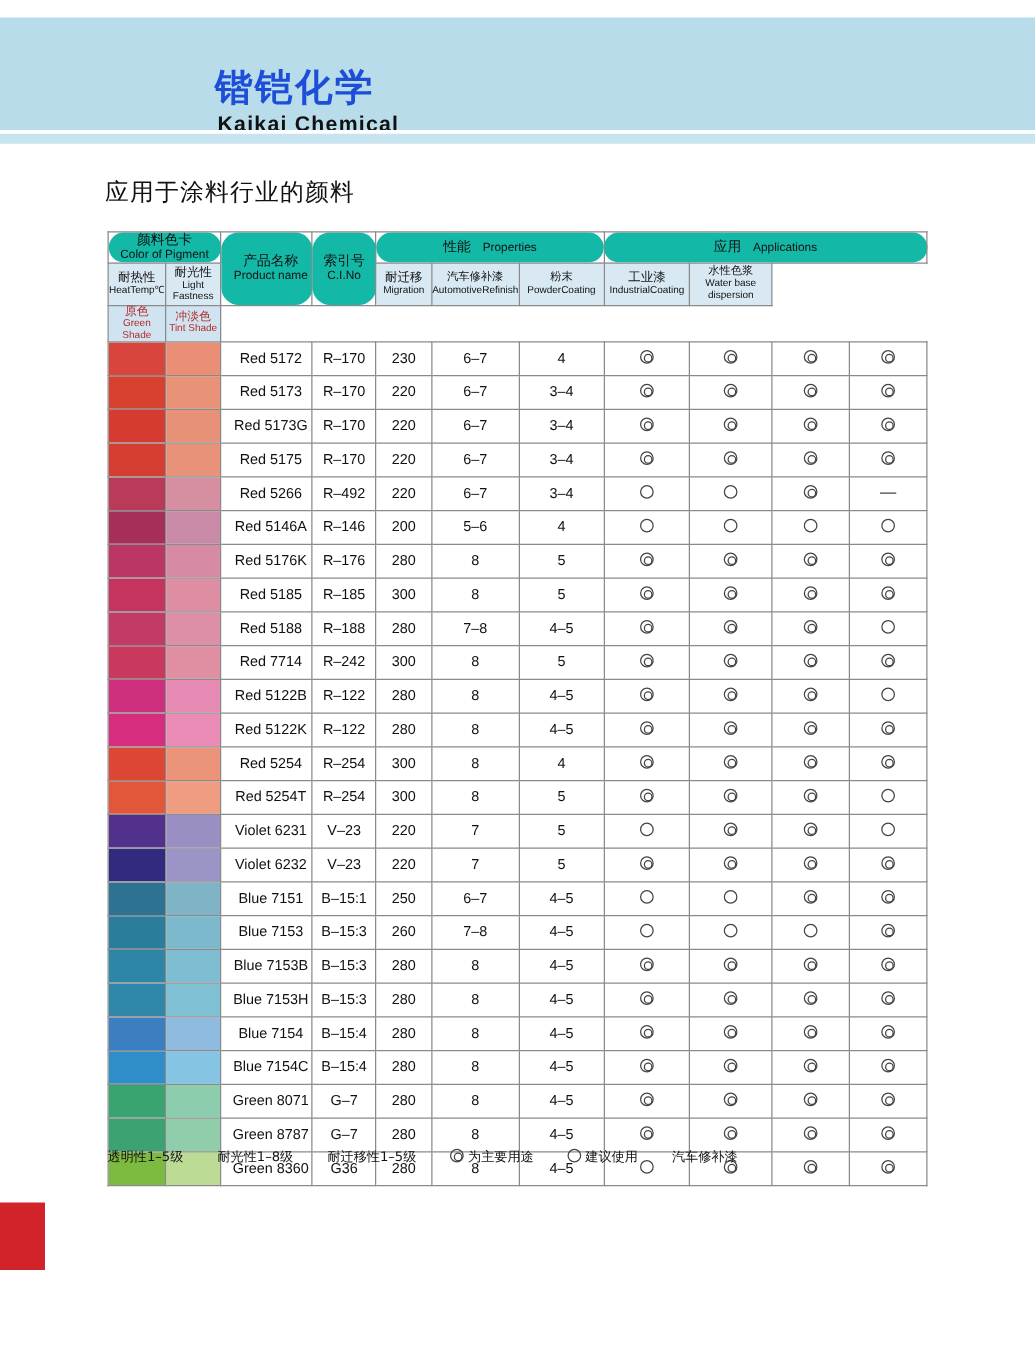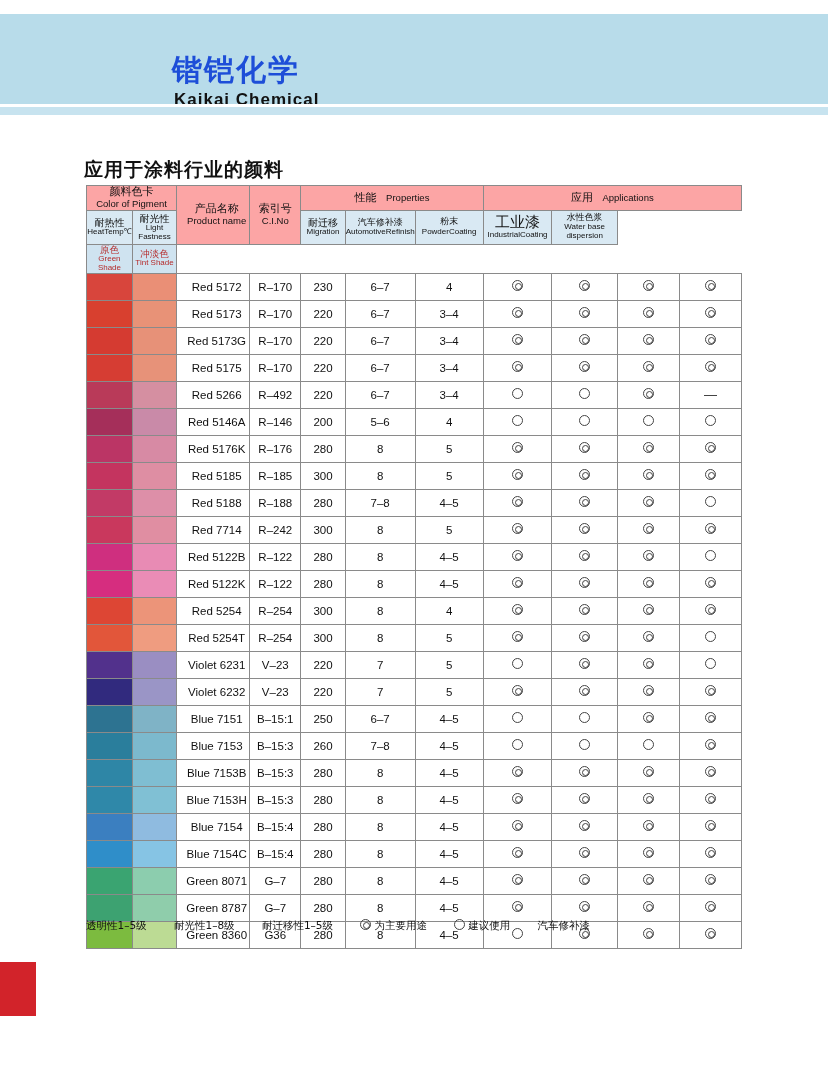--- a/index.html
+++ b/index.html
@@ -83,25 +83,24 @@
     font-size: 17px;
     font-weight: bold;
     color: #111;
     letter-spacing: 1px;
   }
   
   .page-title {
     position: absolute;
     left: 84px; top: 141px;
     font-size: 19px;
-    font-weight: bold;
+    font-weight: normal;
     color: #111;
     letter-spacing: 1px;
     font-family: "DejaVu Sans", sans-serif;
-    margin-top: 16px;
   }
   
   .tbl-wrap {
     position: absolute;
     left: 86px; top: 185px;
     width: 656px;
   }
   table.pig {
     border-collapse: collapse;
     width: 656px;
@@ -109,23 +108,24 @@
     color: #111;
   }
   table.pig td, table.pig th {
     border: 1px solid #8a8a8a;
     padding: 0;
     text-align: center;
     vertical-align: middle;
     font-weight: normal;
   }
   .hdr-top td {
-    background: #fca5a5;
+    background: #14b8a6;
     height: 19px;
     font-family: "DejaVu Sans", sans-serif;
+    border-radius: 14px;
   }
   .hdr-sub td {
     background: #d9e9f3;
     height: 34px;
     font-family: "DejaVu Sans", sans-serif;
   }
   .hdr-sub2 td {
     background: #cfe3f0;
     height: 24px;
     font-family: "DejaVu Sans", sans-serif;
@@ -248,21 +248,21 @@
         </td>
         <td class="c-app">
           <span class="hdr-en-sm" style="font-family:'DejaVu Sans',sans-serif;font-size:9px">汽车修补漆</span>
           <span class="hdr-en-sm">AutomotiveRefinish</span>
         </td>
         <td class="c-app">
           <span class="hdr-en-sm" style="font-family:Liberation Mono, monospace;font-size:9px">粉末</span>
           <span class="hdr-en-sm">PowderCoating</span>
         </td>
         <td class="c-app">
-          <span class="hdr-en-sm" style="font-family:Liberation Serif, serif;font-size:15px">工业漆</span>
+          <span class="hdr-en-sm" style="font-family:Liberation Serif, serif;font-size:10px">工业漆</span>
           <span class="hdr-en-sm">IndustrialCoating</span>
         </td>
         <td class="c-app">
           <span class="hdr-en-sm" style="font-family:'DejaVu Sans',sans-serif;font-size:9px">水性色浆</span>
           <span class="hdr-en-sm">Water base dispersion</span>
         </td>
       </tr>
       <tr class="hdr-sub2">
         <td>
           <span class="hdr-en-sm" style="font-family:'DejaVu Sans',sans-serif;font-size:9.5px;color:#b52b2b">原色</span>

